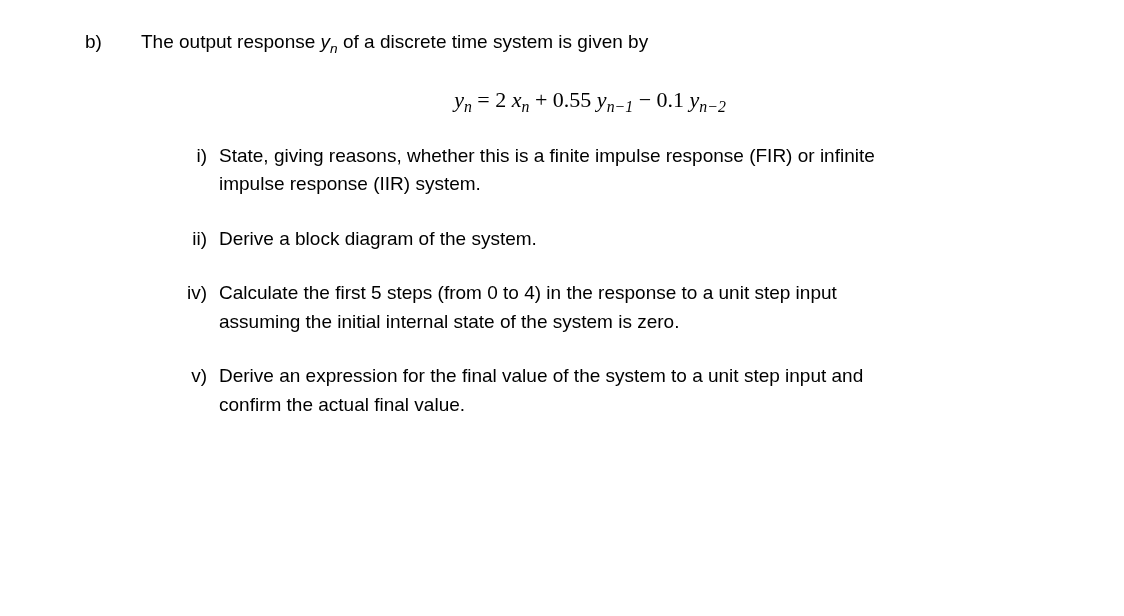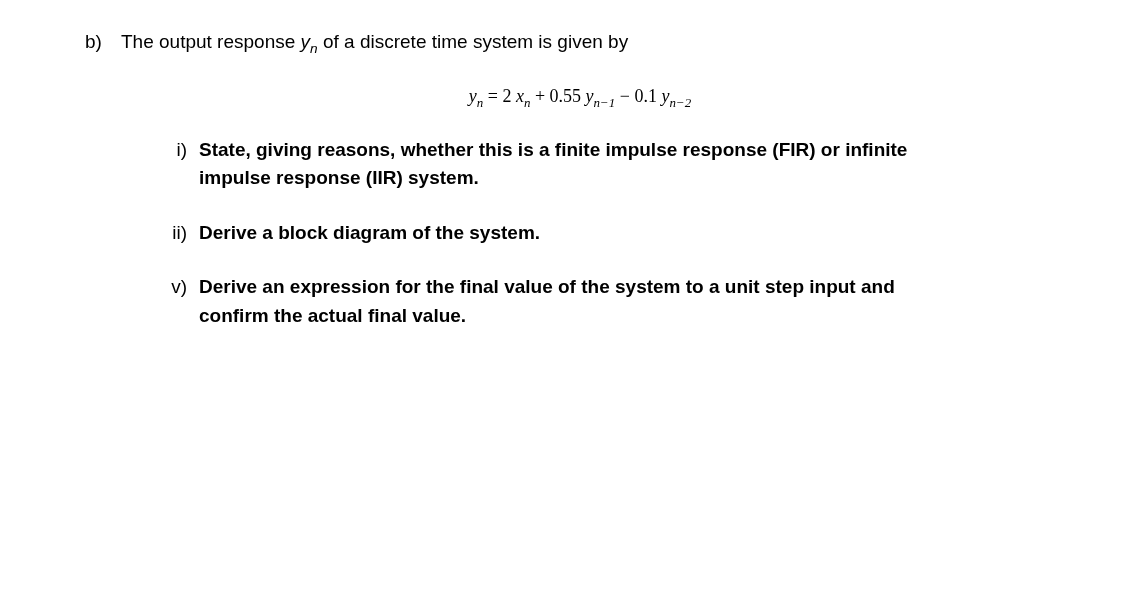--- a/index.html
+++ b/index.html
@@ -19,44 +19,44 @@
     }
     .question {
       display: flex;
       gap: 12px;
     }
     .q-label {
       min-width: 24px;
     }
     .q-body {
       flex: 1;
+      margin-left: 20px;
     }
     .equation {
       text-align: center;
       font-family: 'Cambria Math', 'Times New Roman', serif;
       font-style: italic;
-      font-size: 18px;
+      font-size: 22px;
       margin: 26px 0 26px 0;
     }
     .sub-list {
       margin-left: 30px;
     }
     .sub-item {
       display: flex;
       gap: 12px;
       margin-bottom: 26px;
     }
     .sub-label {
       min-width: 36px;
       text-align: right;
     }
     .sub-text {
       flex: 1;
       padding-right: 130px;
-      font-weight: bold;
     }
     .math-sub {
       font-size: 0.72em;
       font-style: italic;
       vertical-align: sub;
       line-height: 0;
     }
     .eq-var {
       font-style: italic;
     }
@@ -81,18 +81,22 @@
     <div class="sub-list">
       <div class="sub-item">
         <div class="sub-label">i)</div>
         <div class="sub-text">State, giving reasons, whether this is a finite impulse response (FIR) or infinite impulse response (IIR) system.</div>
       </div>
       <div class="sub-item">
         <div class="sub-label">ii)</div>
         <div class="sub-text">Derive a block diagram of the system.</div>
       </div>
       <div class="sub-item">
+        <div class="sub-label">iv)</div>
+        <div class="sub-text">Calculate the first 5 steps (from 0 to 4) in the response to a unit step input assuming the initial internal state of the system is zero.</div>
+      </div>
+      <div class="sub-item">
         <div class="sub-label">v)</div>
         <div class="sub-text">Derive an expression for the final value of the system to a unit step input and confirm the actual final value.</div>
       </div>
     </div>
   </div>
 </div>
 
 </body></html>

